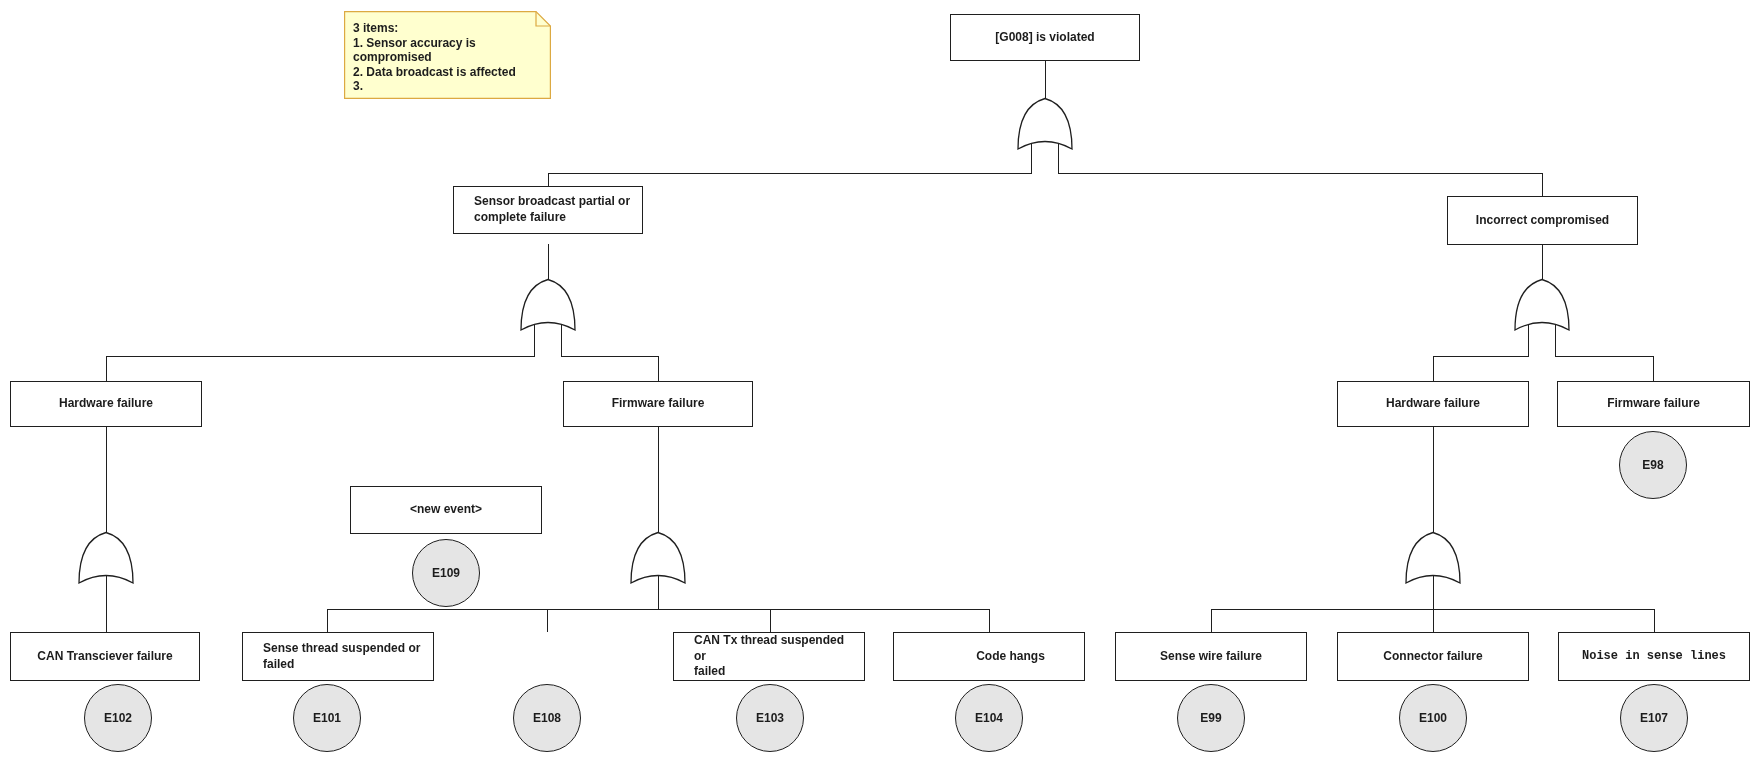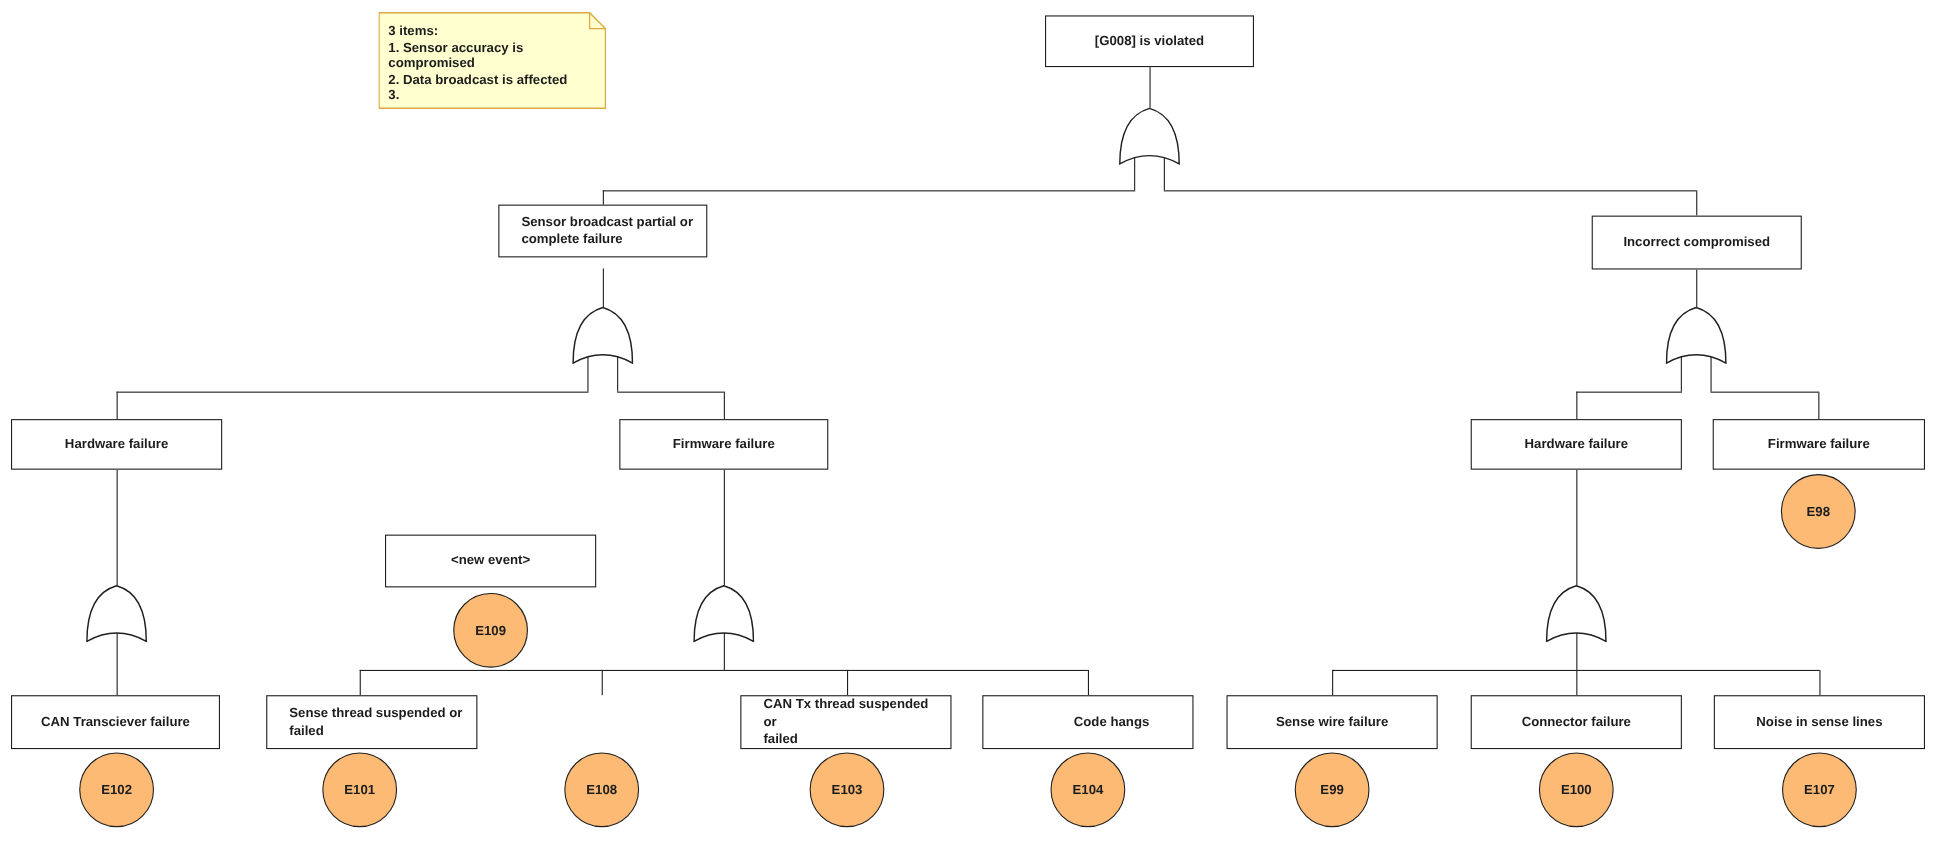--- a/index.html
+++ b/index.html
@@ -19,21 +19,21 @@
     position:absolute;z-index:3;background:#ffffff;border:1.2px solid #1f1f1f;
     display:flex;align-items:center;justify-content:center;
     font-size:12px;font-weight:600;line-height:1.3;text-align:center;
     box-sizing:border-box;
   }
   .node .node-label{white-space:pre-line;}
   .node.ml{justify-content:flex-start;text-align:left;padding-left:20px;padding-right:6px;}
   
   .event{
     position:absolute;z-index:3;width:68px;height:68px;border-radius:50%;
-    background:#fdba74;border:1.3px solid #1f1f1f;box-sizing:border-box;
+    background:#e5e5e5;border:1.3px solid #1f1f1f;box-sizing:border-box;
     display:flex;align-items:center;justify-content:center;
     font-size:12px;font-weight:600;
   }
   
   .note{position:absolute;z-index:4;}
   .note svg{position:absolute;left:0;top:0;}
   .note-text{
     position:absolute;left:9px;top:10px;right:6px;
     font-size:12px;font-weight:600;line-height:14.5px;color:#1d1d1d;
     white-space:pre-line;
@@ -145,31 +145,31 @@
     </div>
   <div class="node" style="left:893px;top:632px;width:192px;height:49px;padding-left:43px;">
       <span class="node-label">Code hangs</span>
     </div>
   <div class="node" style="left:1115px;top:632px;width:192px;height:49px;">
       <span class="node-label">Sense wire failure</span>
     </div>
   <div class="node" style="left:1337px;top:632px;width:192px;height:49px;">
       <span class="node-label">Connector failure</span>
     </div>
-  <div class="node" style="left:1558px;top:632px;width:192px;height:49px;">
+  <div class="node" style="left:1558px;top:632px;width:192px;height:49px;font-family:Liberation Mono, monospace;">
       <span class="node-label">Noise in sense lines</span>
     </div>
 
   <div class="event" style="left:412px;top:539px;">
       <span>E109</span>
     </div>
   <div class="event" style="left:1619px;top:431px;">
       <span>E98</span>
     </div>
-  <div class="event" style="left:72px;top:684px;">
+  <div class="event" style="left:84px;top:684px;">
       <span>E102</span>
     </div>
   <div class="event" style="left:293px;top:684px;">
       <span>E101</span>
     </div>
   <div class="event" style="left:513px;top:684px;">
       <span>E108</span>
     </div>
   <div class="event" style="left:736px;top:684px;justify-content:center;">
       <span>E103</span>

